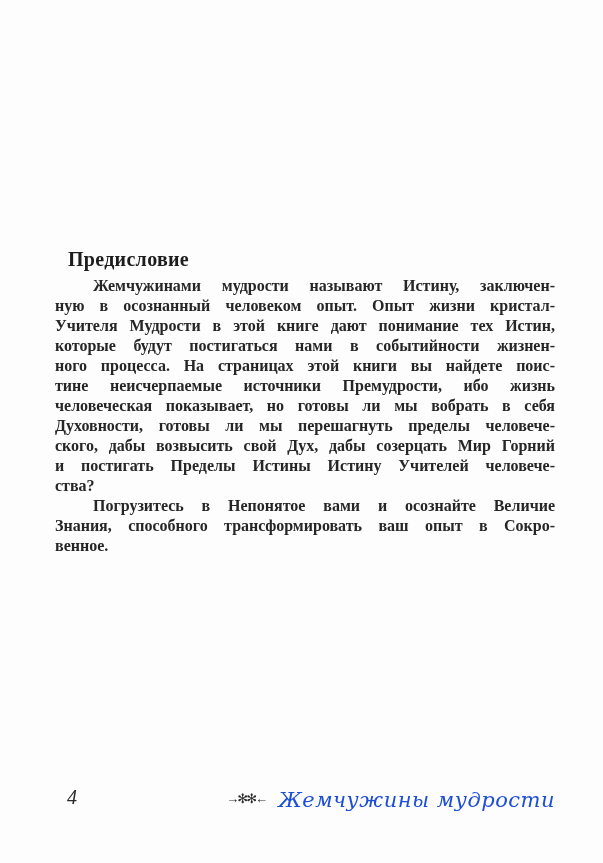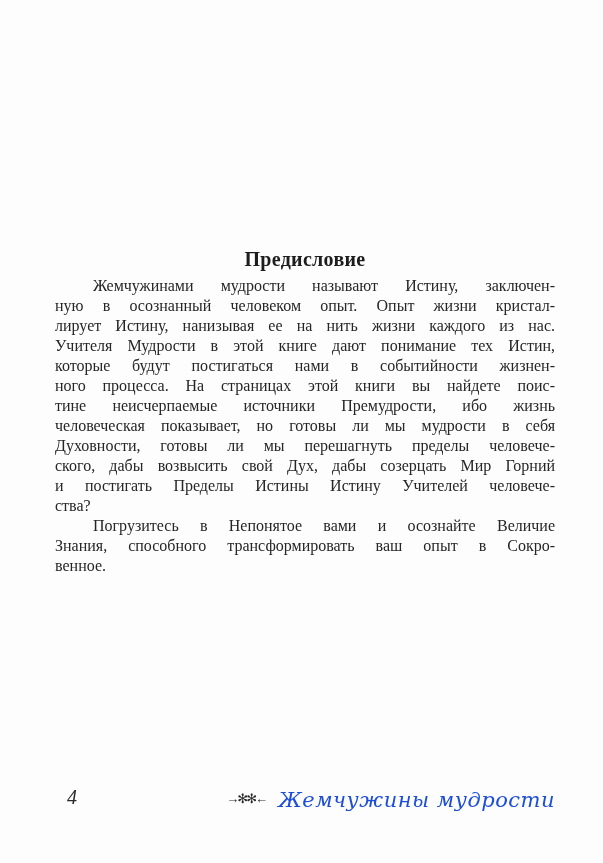--- a/index.html
+++ b/index.html
@@ -13,36 +13,36 @@
     height: 863px;
     margin: 0 auto;
     background: #fdfdfd;
     font-family: "Liberation Serif", "DejaVu Serif", serif;
     color: #262626;
     overflow: hidden;
   }
   .page-title {
     position: absolute;
     top: 231px;
-    left: 55px;
+    left: 68px;
     width: 500px;
-    text-align: center;
     font-size: 20px;
     font-weight: bold;
     letter-spacing: 0.3px;
     color: #1d1d1d;
     font-family: Liberation Serif, serif;
   }
   .body-text {
     position: absolute;
     top: 276px;
     left: 55px;
     width: 500px;
     font-size: 16px;
     line-height: 20px;
+    font-weight: bold;
   }
   .ln {
     text-align: justify;
     text-align-last: justify;
     white-space: normal;
   }
   .ln.last {
     text-align-last: left;
   }
   .ln.indent {
@@ -87,26 +87,25 @@
 
 <div class="page">
 
   <h2 class="page-title">Предисловие</h2>
 
   <div class="body-text">
 
     <div>
       <div class="ln indent">Жемчужинами мудрости называют Истину, заключен-</div>
       <div class="ln">ную в осознанный человеком опыт. Опыт жизни кристал-</div>
-      <div class="ln">лирует Истину, нанизывая ее на нить жизни каждого из нас.</div>
       <div class="ln">Учителя Мудрости в этой книге дают понимание тех Истин,</div>
       <div class="ln">которые будут постигаться нами в событийности жизнен-</div>
       <div class="ln">ного процесса. На страницах этой книги вы найдете поис-</div>
       <div class="ln">тине неисчерпаемые источники Премудрости, ибо жизнь</div>
-      <div class="ln">человеческая показывает, но готовы ли мы мудрости в себя</div>
+      <div class="ln">человеческая показывает, но готовы ли мы вобрать в себя</div>
       <div class="ln">Духовности, готовы ли мы перешагнуть пределы человече-</div>
       <div class="ln">ского, дабы возвысить свой Дух, дабы созерцать Мир Горний</div>
       <div class="ln">и постигать Пределы Истины Истину Учителей человече-</div>
       <div class="ln last">ства?</div>
     </div>
 
     <div>
       <div class="ln indent">Погрузитесь в Непонятое вами и осознайте Величие</div>
       <div class="ln">Знания, способного трансформировать ваш опыт в Сокро-</div>
       <div class="ln last">венное.</div>

